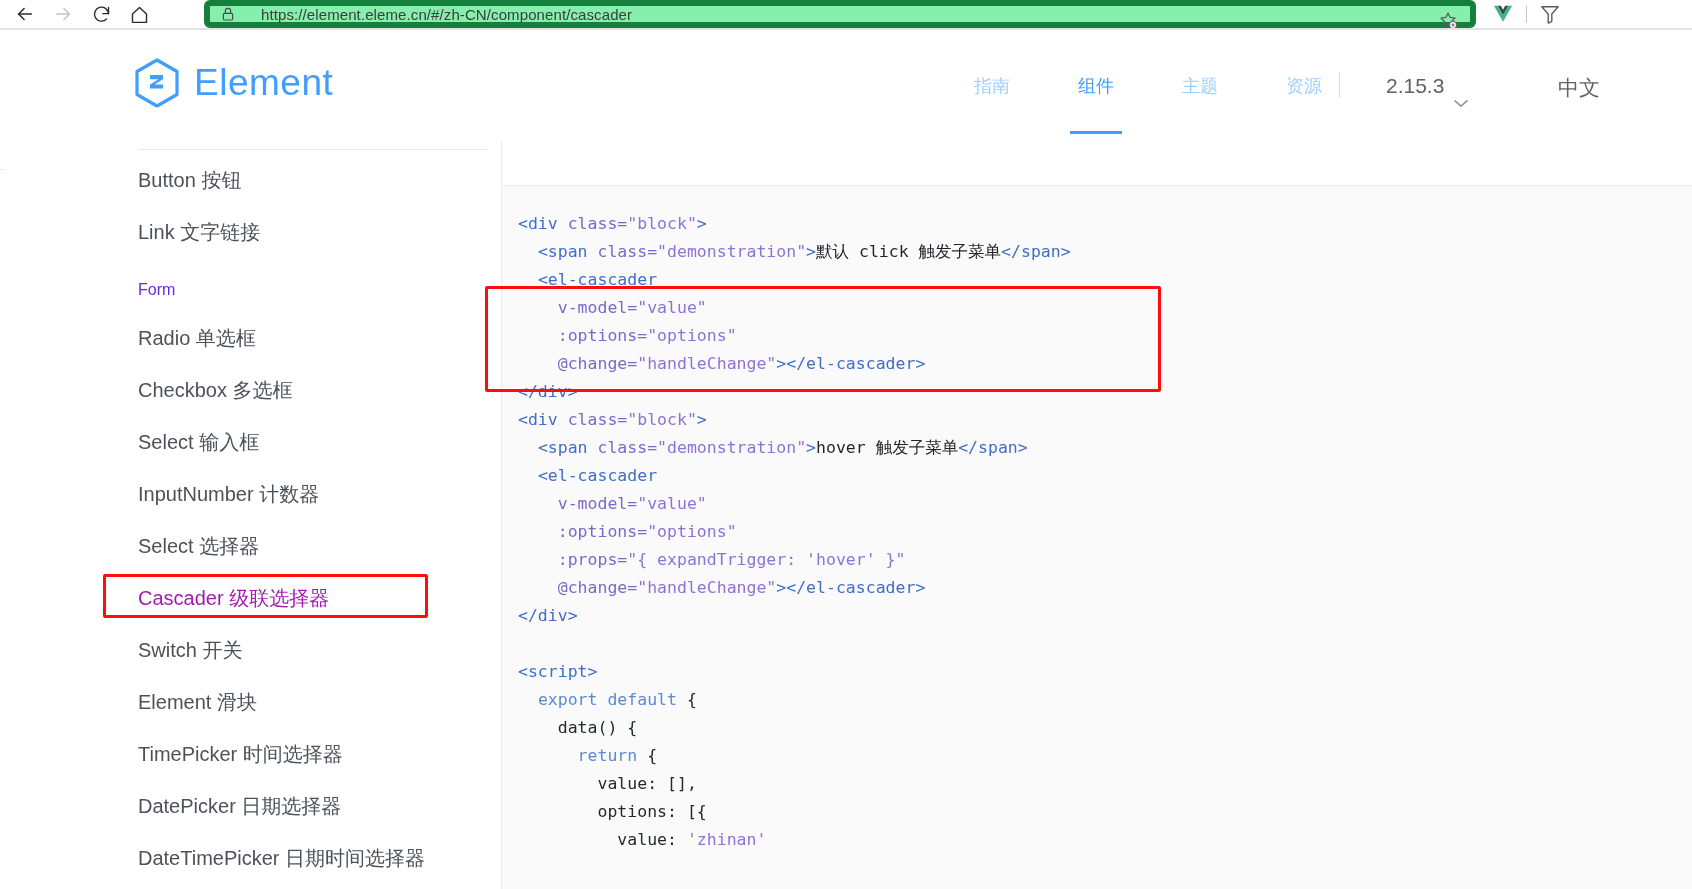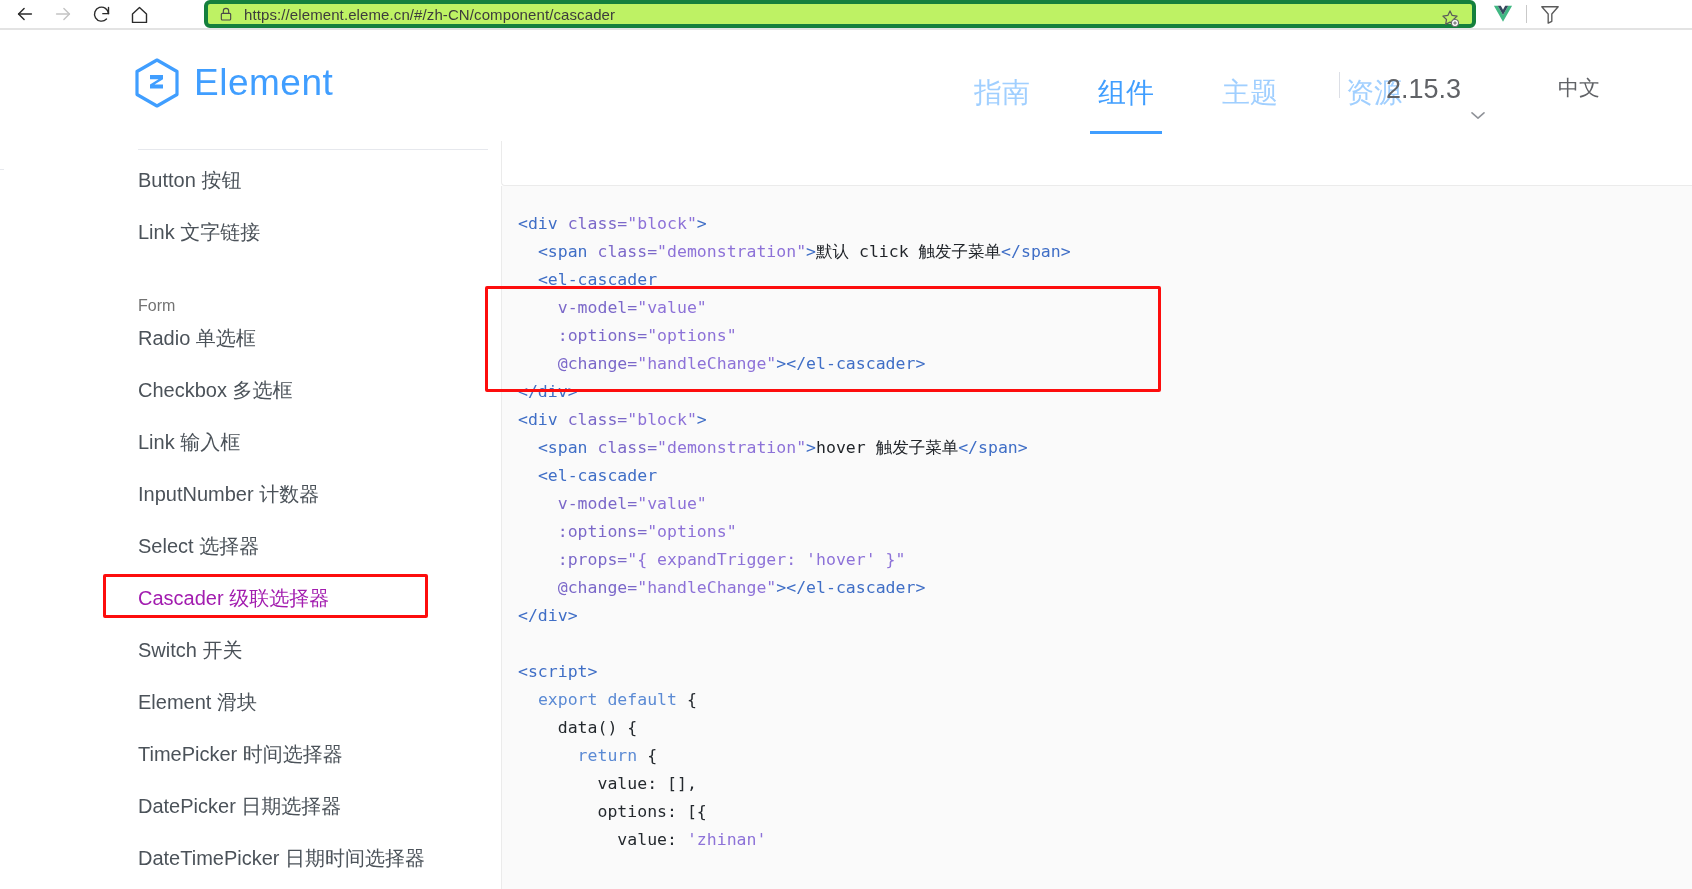--- a/index.html
+++ b/index.html
@@ -28,26 +28,27 @@
     flex: 0 0 auto;
   }
   .nav-btn.back { margin-left: 6px; }
   .nav-btn.disabled { color: #c4c4c4; }
   .nav-btn svg { display: block; }
 
   .urlbar {
     position: absolute;
     left: 204px; top: 0px;
     width: 1272px; height: 28px;
-    background: #bef264;
-    border: 4px solid #15803d;
+    background: #86efac;
+    border: 6px solid #15803d;
     border-radius: 6px;
     display: flex;
     align-items: center;
     padding: 0 10px;
+    gap: 15px;
   }
   .lock-icon { width: 16px; height: 16px; flex: 0 0 auto; color: #4a4a4a; margin-right: 10px;}
   .url-text {
     font-size: 15px;
     color: #3c3c3c;
     letter-spacing: 0.1px;
     white-space: nowrap;
     font-family: "Liberation Sans", sans-serif;
   }
   .bookmark-star {
@@ -121,21 +122,21 @@
   .search-box::placeholder { color: #c0c4cc; }
 
   .nav-links {
     position: absolute;
     left: 940px; top: 44px;
     display: flex;
     align-items: flex-start;
     gap: 0px;
   }
   .nav-link {
-    font-size: 28px;
+    font-size: 18px;
     color: #a0cfff;
     padding: 0 34px;
     position: relative;
     height: 60px;
     display: block;
     text-decoration: none;
     font-family: "Liberation Sans", sans-serif;
   }
   .nav-link.active { color: #409eff; }
   .nav-link.active::after {
@@ -150,21 +151,21 @@
   .hdr-divider {
     position: absolute;
     left: 1339px; top: 42px;
     width: 1px; height: 26px;
     background: #dcdfe6;
   }
   .version-select {
     position: absolute;
     left: 1386px; top: 44px;
     display: flex; align-items: flex-end; gap: 10px;
-    font-size: 27px;
+    font-size: 21px;
     color: #606266;
     font-family: "Liberation Sans", sans-serif;
   }
   .chev { width: 14px; height: 9px; color: #909399; }
   .lang-select {
     position: absolute;
     left: 1534px; top: 44px;
     font-size: 21px;
     color: #606266;
     white-space: nowrap;
@@ -187,23 +188,22 @@
     font-size: 20px;
     color: #4b5259;
     white-space: nowrap;
     font-family: "Liberation Sans", sans-serif;
   }
   .side-item.active { color: #a21caf; }
   .side-group {
     position: absolute;
     left: 134px;
     font-size: 16px;
-    color: #737373;
-    font-family: "Liberation Sans", sans-serif;
-    margin-top: 16px;
+    color: #6d28d9;
+    font-family: "Liberation Sans", sans-serif;
   }
   .side-top-rule {
     position: absolute;
     left: 134px; top: 8px;
     width: 353px; height: 1px;
     background: #e6e8ed;
   }
 
   
   .annot-box {
@@ -367,21 +367,21 @@
   </div>
 
   <div class="sidebar">
     <div class="side-top-rule"></div>
 
     <div class="side-item" style="top:26px">Button 按钮</div>
     <div class="side-item" style="top:78px">Link 文字链接</div>
     <div class="side-group" style="top:140px">Form</div>
     <div class="side-item" style="top:184px">Radio 单选框</div>
     <div class="side-item" style="top:236px">Checkbox 多选框</div>
-    <div class="side-item" style="top:288px">Link 输入框</div>
+    <div class="side-item" style="top:288px">Select 输入框</div>
     <div class="side-item" style="top:340px">InputNumber 计数器</div>
     <div class="side-item" style="top:392px">Select 选择器</div>
     <div class="side-item active" style="top:444px">Cascader 级联选择器</div>
     <div class="side-item" style="top:496px">Switch 开关</div>
     <div class="side-item" style="top:548px">Element 滑块</div>
     <div class="side-item" style="top:600px">TimePicker 时间选择器</div>
     <div class="side-item" style="top:652px">DatePicker 日期选择器</div>
     <div class="side-item" style="top:704px">DateTimePicker 日期时间选择器</div>
   </div>
 

